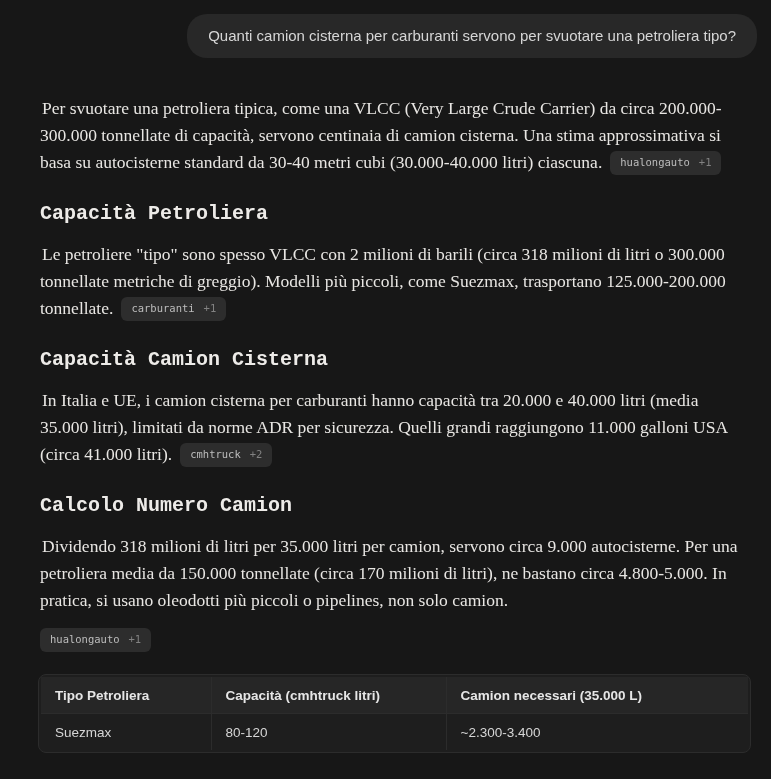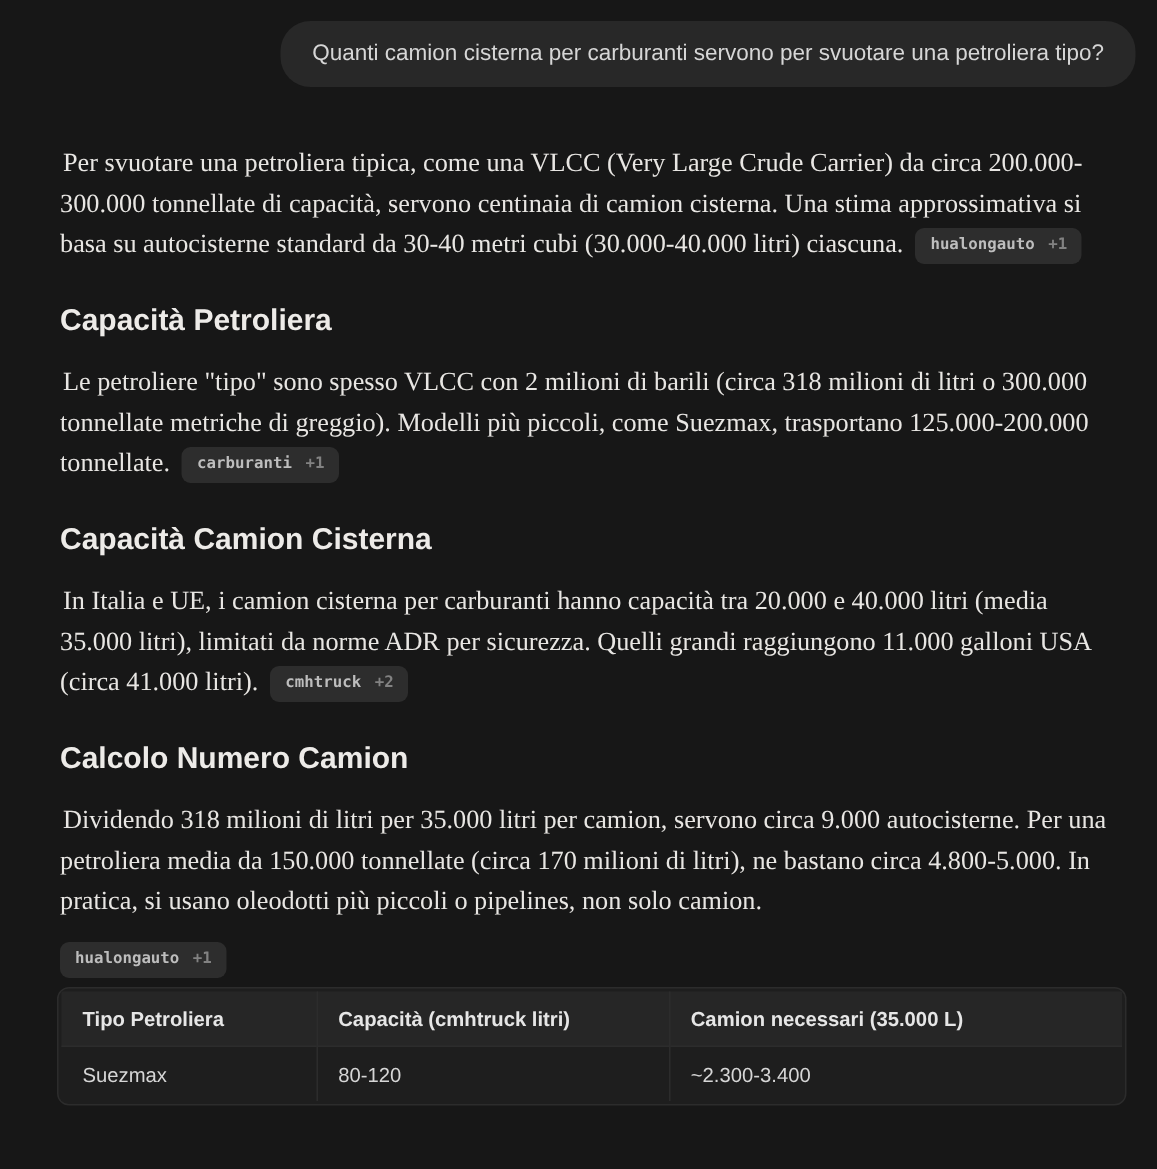--- a/index.html
+++ b/index.html
@@ -35,21 +35,21 @@
     margin: 33px 0 0 30px;
     color: #e8e6e3;
     font-family: "Liberation Serif", "DejaVu Serif", serif;
   }
   .para {
     font-size: 17.5px;
     line-height: 27px;
     color: #e8e6e3;
   }
   h3.section-heading {
-    font-family: Liberation Sans, sans-serif;
+    font-family: Liberation Mono, monospace;
     font-size: 20px;
     font-weight: 600;
     color: #edebe8;
     line-height: 26px;
     margin: 21px 0 10px 0;
   }
 
   
   .badge {
     display: inline-flex;
@@ -59,31 +59,30 @@
     border-radius: 6px;
     padding: 3px 8px 4px 8px;
     font-family: "DejaVu Sans Mono", "Liberation Mono", monospace;
     font-size: 10.5px;
     line-height: 13px;
     color: #bdbdbd;
     vertical-align: 2px;
     margin-left: 6px;
     cursor: pointer;
     white-space: nowrap;
-    font-weight: bold;
   }
   .badge .badge-extra { color: #828282; }
   .badge.standalone {
     margin: 10px 0 0 0;
     vertical-align: baseline;
   }
 
   
   .table-wrap {
-    margin-top: 4px;
+    margin-top: 20px;
     border: 1px solid #2c2c2c;
     border-radius: 8px;
     overflow: hidden;
     background: #1e1e1e;
   }
   table.data-table {
     width: 100%;
     border-collapse: collapse;
     font-family: "Liberation Sans", sans-serif;
     font-size: 13.5px;

